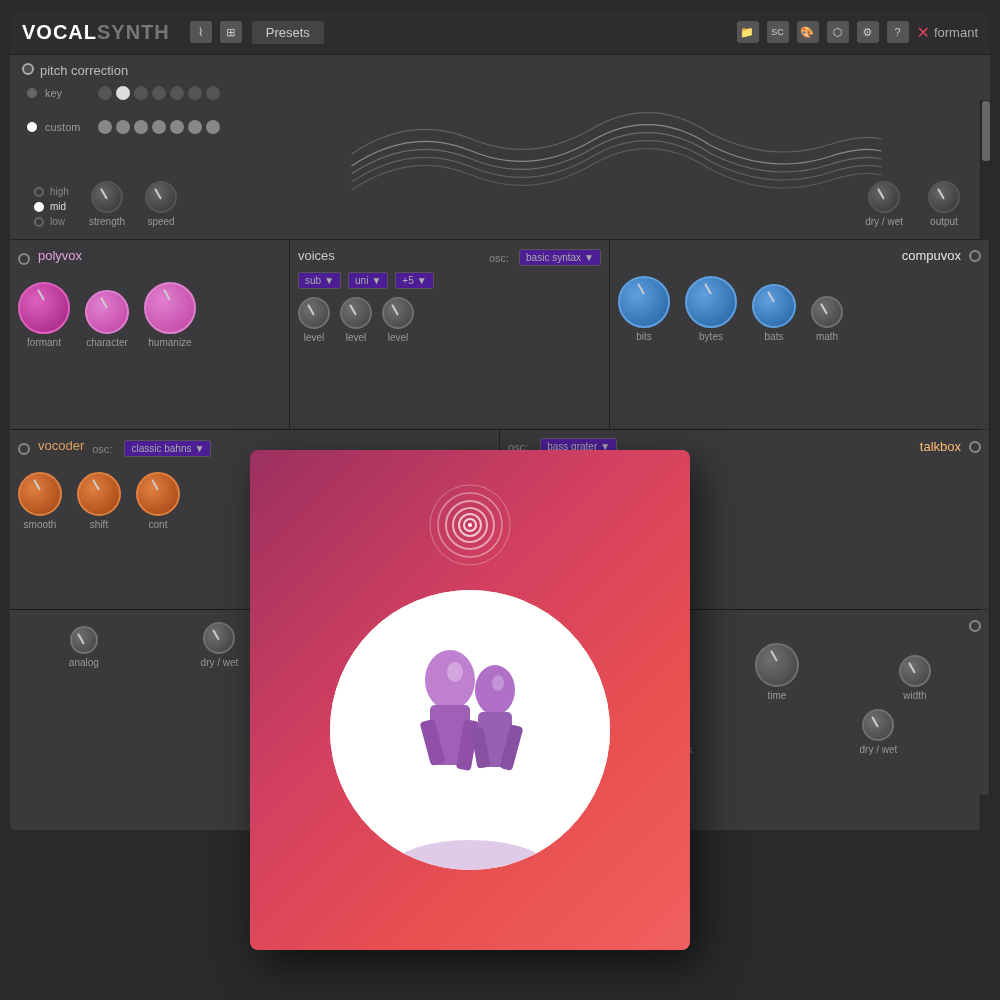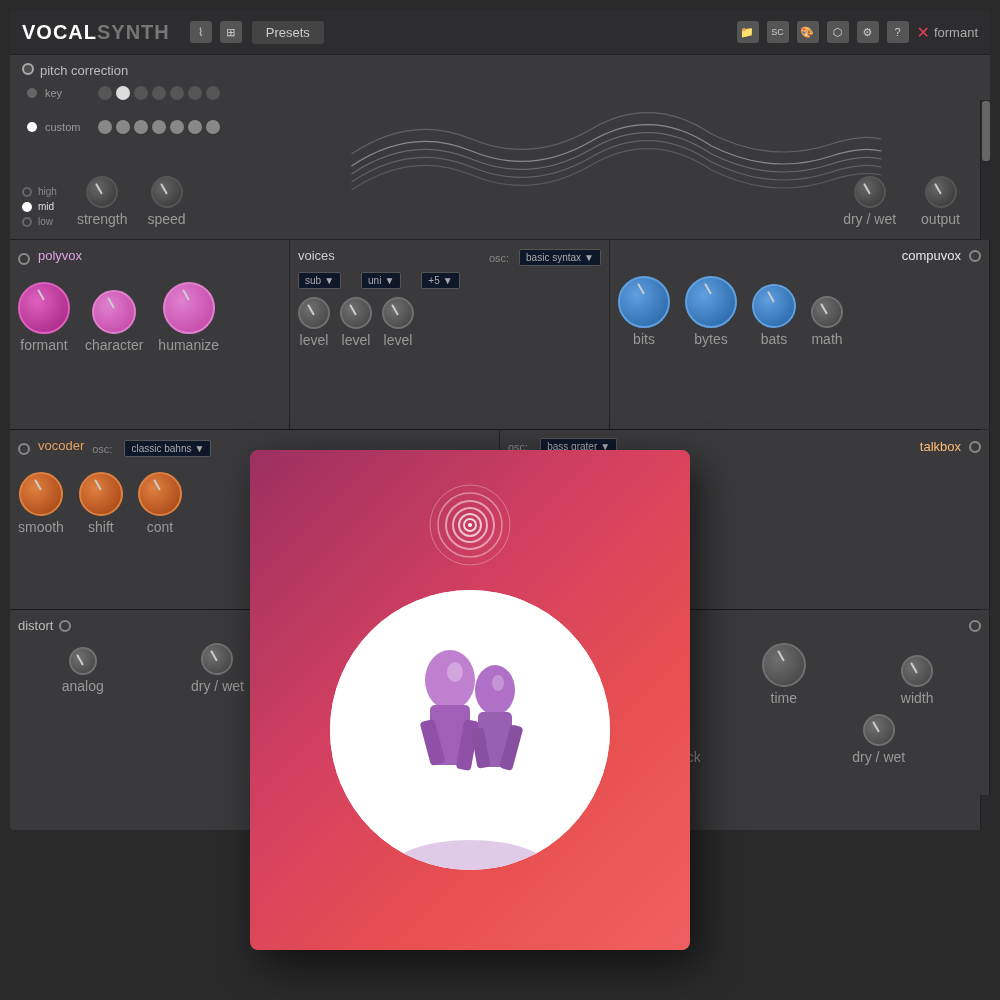--- a/index.html
+++ b/index.html
@@ -186,21 +186,21 @@
       transform-origin: bottom center;
       border-radius: 1px;
     }
 
     .knob-small {
       width: 32px;
       height: 32px;
     }
 
     .knob-label {
-      font-size: 14px;
+      font-size: 10px;
       color: #999;
       text-align: center;
     }
 
     
     .freq-radio {
       display: flex;
       flex-direction: column;
       gap: 4px;
     }
@@ -289,21 +289,21 @@
     }
 
     .voices-title {
       font-size: 13px;
       color: #ccc;
       text-align: center;
       margin-bottom: 4px;
     }
 
     .dropdown {
-      background: #0f172a;
+      background: #4c1d95;
       color: #aaa;
       border: 1px solid #555;
       padding: 2px 6px;
       font-size: 10px;
       border-radius: 2px;
       cursor: pointer;
       display: flex;
       align-items: center;
       gap: 3px;
     }
@@ -519,21 +519,21 @@
             <path d="M20,80 Q80,40 140,65 Q200,90 260,55 Q320,20 380,60 Q440,90 500,70 Q530,60 550,65"></path>
             <path d="M20,88 Q80,48 140,73 Q200,98 260,63 Q320,28 380,68 Q440,98 500,78 Q530,68 550,73" opacity="0.6"></path>
             <path d="M20,96 Q80,56 140,81 Q200,106 260,71 Q320,36 380,76 Q440,106 500,86 Q530,76 550,81" opacity="0.5"></path>
             <path d="M20,104 Q80,64 140,89 Q200,114 260,79 Q320,44 380,84 Q440,114 500,94 Q530,84 550,89" opacity="0.4"></path>
             <path d="M20,68 Q80,28 140,53 Q200,78 260,43 Q320,8 380,48 Q440,78 500,58 Q530,48 550,53" opacity="0.5"></path>
           </g>
         </svg>
       </div>
     </div>
 
-    <div style="position:absolute; bottom:12px; left:12px; display:flex; gap:20px; align-items:flex-end;">
+    <div style="position:absolute; bottom:12px; left:24px; display:flex; gap:20px; align-items:flex-end;">
       <div class="freq-radio">
         <div class="radio-item">
           <div class="radio-dot"></div>
           <span class="radio-label">high</span>
         </div>
         <div class="radio-item">
           <div class="radio-dot active"></div>
           <span class="radio-label" style="color:#ddd;">mid</span>
         </div>
         <div class="radio-item">
@@ -596,21 +596,21 @@
       <div style="display:flex; justify-content:space-between; align-items:center; margin-bottom:5px;">
         <span class="voices-title" style="font-size:13px;color:#ccc;">voices</span>
         <div style="display:flex; align-items:center; gap:6px;">
           <span class="osc-label">osc:</span>
           <div class="dropdown">
             <span>basic syntax</span>
             <span>▼</span>
           </div>
         </div>
       </div>
-      <div style="display:flex; gap:20px; margin-bottom:8px;">
+      <div style="display:flex; gap:7px; margin-bottom:8px;">
         <div class="dropdown"><span>sub</span> ▼</div>
         <div class="dropdown"><span>uni</span> ▼</div>
         <div class="dropdown"><span>+5</span> ▼</div>
       </div>
       <div style="display:flex; gap:10px;">
         <div class="inline-knob-wrap">
           <div class="knob knob-gray knob-small"></div>
           <span class="knob-label">level</span>
         </div>
         <div class="inline-knob-wrap">
@@ -701,24 +701,20 @@
           <div class="knob knob-purple" style="width:44px;height:44px;"></div>
           <span class="knob-label">classic</span>
         </div>
       </div>
     </div>
   </div>
 
   <div class="bottom-row">
 
     <div class="bottom-module" style="flex:1;">
-      <div class="section-power-title">
-        <span>distort</span>
-        <div class="power-btn"></div>
-      </div>
       <div class="row-of-knobs2">
         <div class="inline-knob-wrap">
           <div class="knob knob-gray" style="width:28px;height:28px;"></div>
           <span class="knob-label">analog</span>
         </div>
         <div class="inline-knob-wrap">
           <div class="knob knob-gray knob-small"></div>
           <span class="knob-label">dry / wet</span>
         </div>
         <div class="inline-knob-wrap">

